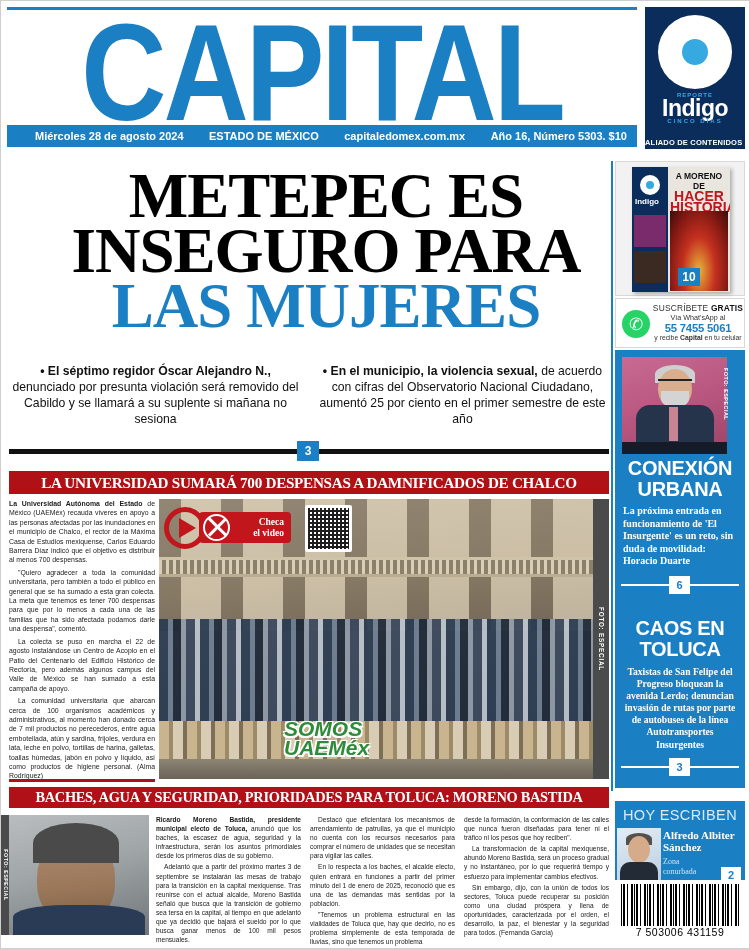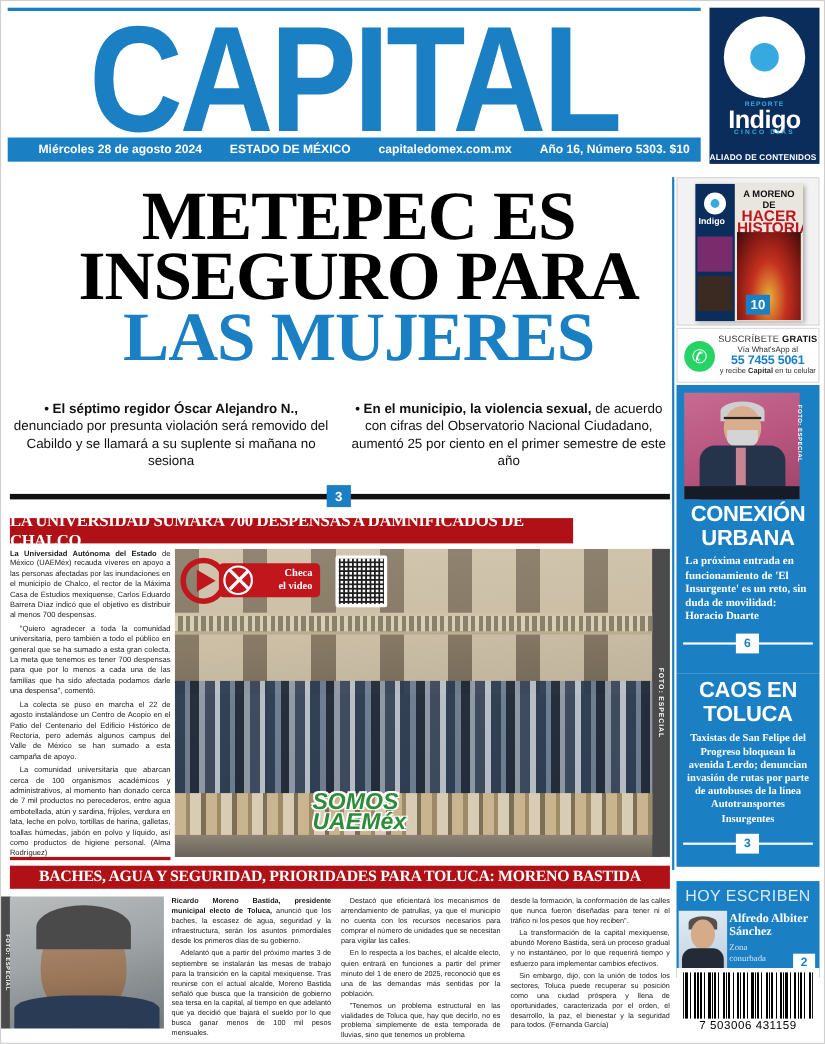--- a/index.html
+++ b/index.html
@@ -88,21 +88,21 @@
   }
 
   
   .redband {
     position: absolute; background: #b01117; color: #fff;
     font-family: "Liberation Serif", serif;
     font-weight: bold; font-size: 15.2px;
     display: flex; align-items: center; justify-content: center;
     letter-spacing: -0.3px;
   }
-  #band-uaem { left: 8px; top: 470px; width: 512px; height: 23px; }
+  #band-uaem { left: 8px; top: 470px; width: 600px; height: 23px; }
 
   .uaem-body {
     position: absolute; left: 8px; top: 498px; width: 146px; height: 282px;
     font-size: 6.9px; line-height: 9.4px; color: #1a1a1a; text-align: justify;
   }
   .uaem-body p { margin-bottom: 3px; text-indent: 9px; }
   .uaem-body p:first-child { text-indent: 0; }
   .uaem-body b { font-weight: bold; }
   .uaem-endrule { position: absolute; left: 8px; top: 778px; width: 146px; height: 3px; background: #b01117; }
 

